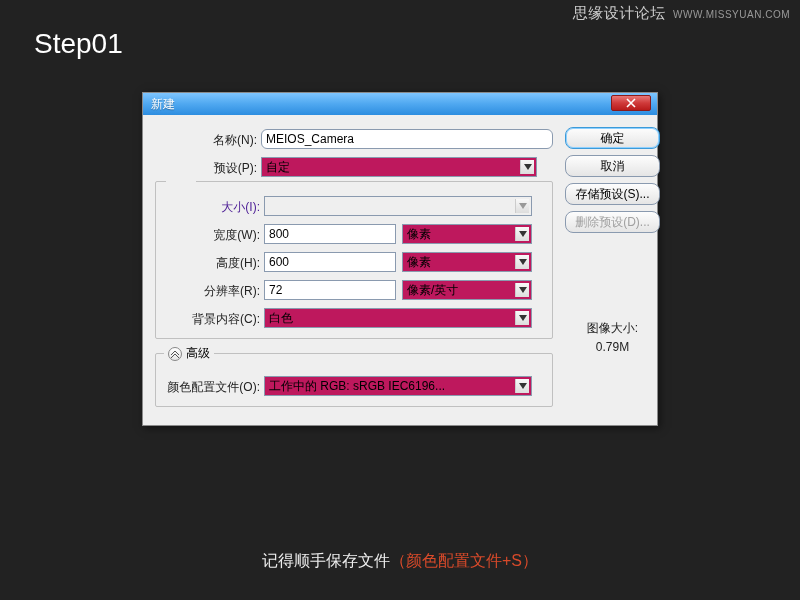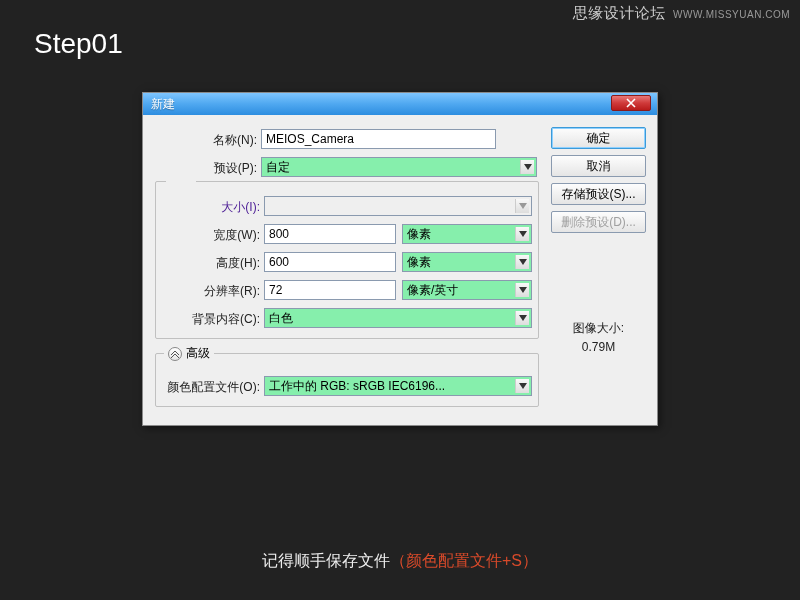--- a/index.html
+++ b/index.html
@@ -17,33 +17,33 @@
 .close-btn svg { width: 10px; height: 10px; }
 
 .dialog-body { padding: 10px 12px 18px 12px; display: flex; }
 .left-col { flex: 1; }
 .right-col { width: 108px; padding-left: 12px; padding-top: 2px; }
 
 .row { display: flex; align-items: flex-end; height: 24px; margin-bottom: 4px; }
 .lab { width: 106px; text-align: right; font-size: 12px; color: #222; padding-right: 4px; white-space: nowrap; }
 .lab.dis { color: #4c1d95; }
 .txt { height: 20px; border: 1px solid #8a9aaf; background: #fff; font-size: 12px; padding: 0 4px; }
-.sel { height: 20px; border: 1px solid #8a9aaf; background: #86efac; font-size: 12px; position: relative; display: flex; align-items: center; padding: 0 4px; }
+.sel { height: 20px; border: 1px solid #8a9aaf; background: #be185d; font-size: 12px; position: relative; display: flex; align-items: center; padding: 0 4px; }
 .sel.dis { background: #efefef; }
 .sel .arrow { position: absolute; right: 2px; top: 2px; width: 14px; height: 14px; display: flex; align-items: center; justify-content: center; background: linear-gradient(#f8f8f8,#ddd); border-left: 1px solid #ccc; }
 .sel .arrow svg { width: 8px; height: 6px; }
 
 .fieldset { border: 1px solid #c0c0c0; border-radius: 2px; margin-top: 2px; padding: 10px 6px 6px 2px; position: relative; }
 .fieldset + .fieldset { margin-top: 14px; }
 .fs-notch { position: absolute; top: -1px; left: 10px; width: 30px; height: 1px; background: #efefef; }
 .adv-toggle { position: absolute; top: -9px; left: 8px; background: #efefef; padding: 0 4px; display: flex; align-items: center; font-size: 12px; gap: 4px; text-align: right; }
 .adv-toggle .circ { width: 14px; height: 14px; border: 1px solid #888; border-radius: 50%; background: linear-gradient(#fff,#e5e5e5); display: flex; align-items: center; justify-content: center; }
 .adv-toggle .circ svg { width: 8px; height: 8px; }
 
-.btn { width: 95px; height: 22px; border: 1px solid #8a9aaf; background: linear-gradient(#fdfdfd,#e5e5e5); font-size: 12px; display: flex; align-items: center; justify-content: center; margin-bottom: 6px; border-radius: 2px; }
+.btn { width: 95px; height: 22px; border: 1px solid #8a9aaf; background: linear-gradient(#fdfdfd,#e5e5e5); font-size: 12px; display: flex; align-items: center; justify-content: center; margin-bottom: 6px; border-radius: 8px; }
 .btn.primary { border: 1px solid #3c9ad8; box-shadow: inset 0 0 0 1px #8ed0ff; }
 .btn.dis { color: #a0a0a0; }
 
 .size-block { margin-top: 86px; text-align: center; font-size: 12px; color: #222; line-height: 1.6; }
 
 .footer { position: absolute; bottom: 28px; left: 0; right: 0; text-align: center; font-size: 16px; }
 .footer .white { color: #eee; }
 .footer .red { color: #d84a2a; }
 </style>
 </head>
@@ -64,21 +64,21 @@
           <path d="M1 1 L9 9 M9 1 L1 9" stroke="#fff" stroke-width="1.6"></path>
         </svg>
     </div>
   </div>
 
   <div class="dialog-body">
     <div class="left-col">
 
       <div class="row">
         <div class="lab">名称(N):</div>
-        <input class="txt" style="width: 235px;" value="MEIOS_Camera">
+        <input class="txt" style="width: 292px; border-radius: 6px;" value="MEIOS_Camera">
       </div>
 
       <div class="row">
         <div class="lab">预设(P):</div>
         <div class="sel" style="width:276px">
           <span>自定</span>
           <span class="arrow">
               <svg viewBox="0 0 8 6">
                 <path d="M0 0 L8 0 L4 6 Z" fill="#333"></path>
               </svg>

